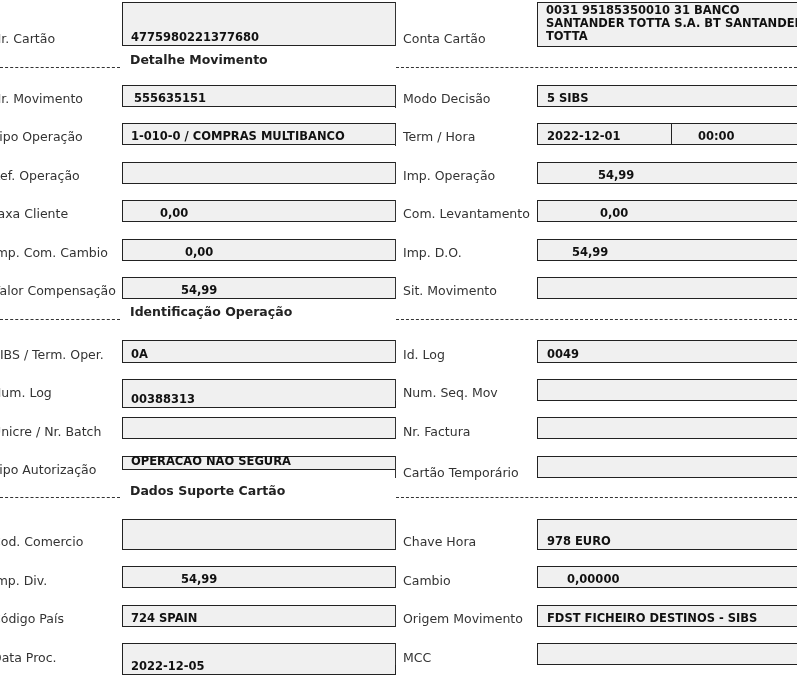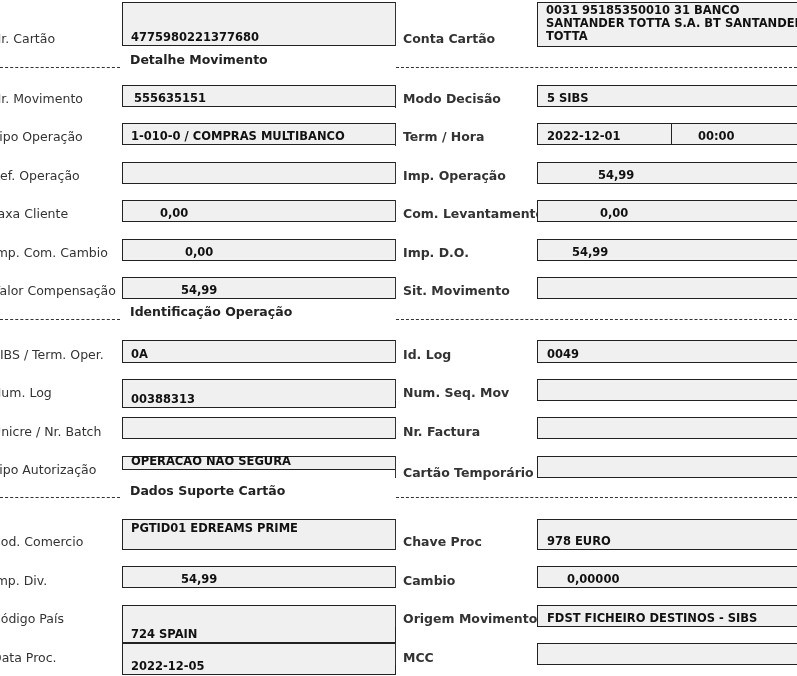--- a/index.html
+++ b/index.html
@@ -1,20 +1,20 @@
 <!DOCTYPE html>
 <html><head>
 <meta charset="utf-8">
 <style>
   html, body { margin:0; padding:0; background:#ffffff; }
   body { width:797px; height:676px; position:relative; overflow:hidden;
          font-family:"DejaVu Sans", "Liberation Sans", sans-serif; color:#222; }
   .label { position:absolute; font-size:12.5px; color:#333; white-space:nowrap; }
   .lbl-left { left:-8px; }
-  .lbl-right { left:403px;font-weight:bold; }
+  .lbl-right { left:403px; }
   .rbar { position:absolute; left:395px; width:1px; background:#333; }
   .box { position:absolute; background:#f0f0f0; border:1px solid #222; box-sizing:border-box;
          font-size:11.5px; font-weight:bold; color:#111; line-height:13px; }
   .box.left { left:122px; width:274px; }
   .box.right { left:537px; width:270px; border-right:none; }
   .val { position:absolute; bottom:1px; white-space:nowrap; }
   .sec-title { position:absolute; left:130px; font-size:12.5px; font-weight:bold; color:#222; white-space:nowrap; }
   .dash { position:absolute; height:0; border-top:1px dashed #333; }
   .split { position:absolute; top:0; bottom:0; width:1px; background:#222; }
 </style>
@@ -145,41 +145,40 @@
     <span class="val" style="left:9px"></span>
   </div>
 
 <div class="dash" style="top:497px;left:0;width:120px"></div>
 <div class="sec-title" style="top:483px">Dados Suporte Cartão</div>
 <div class="dash" style="top:497px;left:396px;width:401px"></div>
 
 <div class="label lbl-left" style="top:534px">Cod. Comercio</div>
 <div class="box left" style="top:519px;height:31px">
   <div style="position:absolute;left:8px;top:2px">
-    <div>PGTID01 EDREAMS PRIME</div>
   </div>
 </div>
 <div class="rbar" style="top:519px;height:31px"></div>
-<div class="label lbl-right" style="top:534px">Chave Proc</div>
+<div class="label lbl-right" style="top:534px">Chave Hora</div>
 <div class="box right" style="top:519px;height:31px">
     <span class="val" style="left:9px">978 EURO</span>
   </div>
 
 <div class="label lbl-left" style="top:573px">Imp. Div.</div>
 <div class="box left" style="top:566px;height:22px">
     <span class="val" style="left:58px">54,99</span>
   </div>
 <div class="rbar" style="top:566px;height:22px"></div>
 <div class="label lbl-right" style="top:573px">Cambio</div>
 <div class="box right" style="top:566px;height:22px">
     <span class="val" style="left:29px">0,00000</span>
   </div>
 
 <div class="label lbl-left" style="top:611px">Código País</div>
-<div class="box left" style="top:605px;height:38px">
+<div class="box left" style="top:605px;height:22px">
     <span class="val" style="left:8px">724 SPAIN</span>
   </div>
 <div class="rbar" style="top:605px;height:22px"></div>
 <div class="label lbl-right" style="top:611px">Origem Movimento</div>
 <div class="box right" style="top:605px;height:22px">
     <span class="val" style="left:9px">FDST FICHEIRO DESTINOS - SIBS</span>
   </div>
 
 <div class="label lbl-left" style="top:650px">Data Proc.</div>
 <div class="box left" style="top:643px;height:32px">

